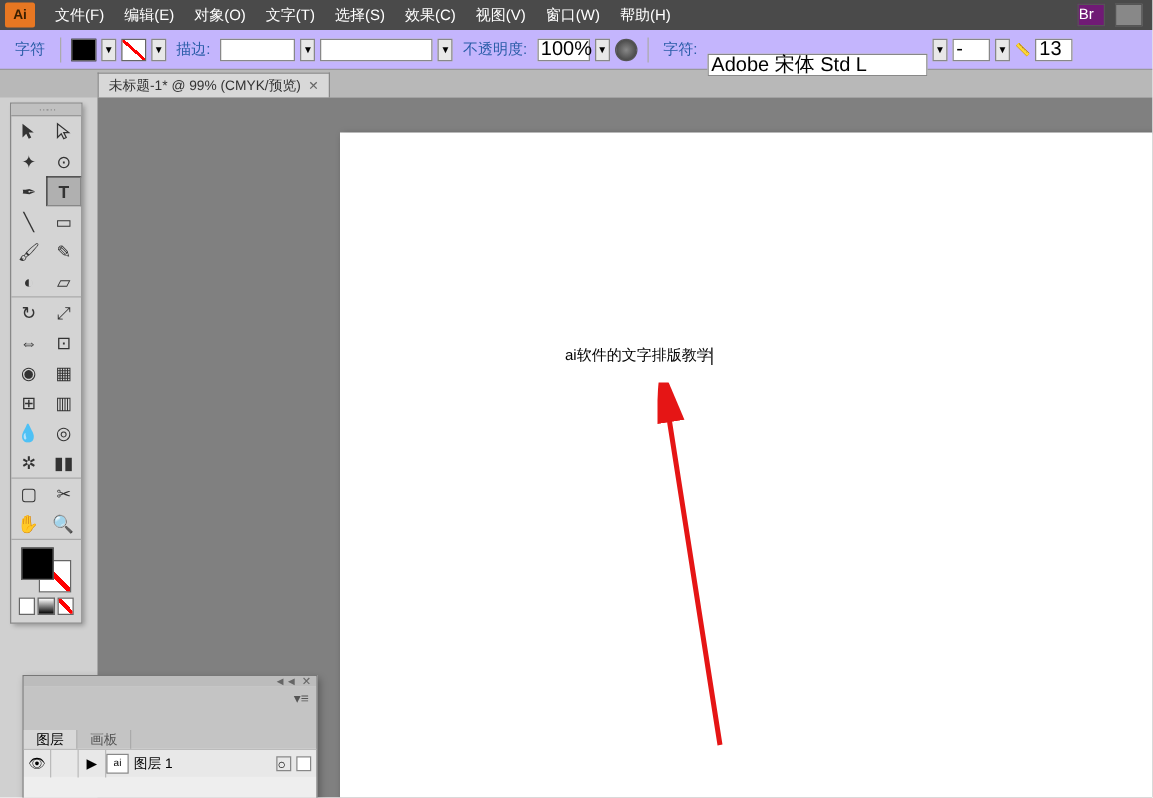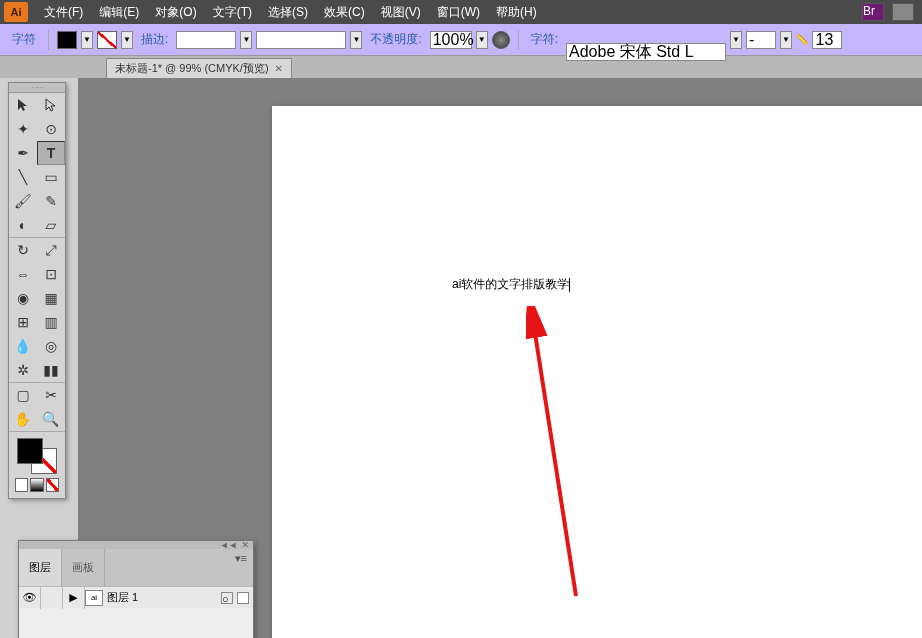--- a/index.html
+++ b/index.html
@@ -17,26 +17,26 @@
 .controlbar { background: #c4b5fd; height: 32px; border-bottom: 1px solid #999; display: flex; align-items: center; padding: 0 8px; font-size: 12px; gap: 4px; }
 .cb-link { color: #2a5da8; padding: 0 4px; }
 .sep { width: 1px; height: 20px; background: #aaa; margin: 0 4px; }
 .swatch { width: 20px; height: 18px; border: 1px solid #666; display: inline-block; }
 .swatch.black { background: #000; }
 .swatch.none { background: #fff; position: relative; }
 .swatch.none::after { content: ''; position: absolute; left: 0; top: 0; right: 0; bottom: 0; background: linear-gradient(to top right, transparent 45%, red 45%, red 55%, transparent 55%); }
 .dd-arrow { width: 12px; height: 18px; border: 1px solid #888; background: #e8e8e8; display: flex; align-items: center; justify-content: center; font-size: 8px; }
 .dd-box { height: 18px; border: 1px solid #888; background: #fff; font-size: 16px; padding: 0 2px; display: flex; align-items: center; }
 .dd-box.wide { min-width: 60px; }
-.font-box { width: 160px; margin-top: 25px; }
+.font-box { width: 176px; margin-top: 25px; }
 .num-box { width: 30px; }
 
 
 .doctab-bar { background: #b8b8b8; height: 22px; display: flex; align-items: flex-end; padding-left: 78px; }
-.doctab { background: #d8d8d8; border: 1px solid #888; border-bottom: none; padding: 2px 8px; font-size: 11px; color: #333; display: flex; align-items: center; gap: 6px; margin-left: 28px; }
+.doctab { background: #d8d8d8; border: 1px solid #888; border-bottom: none; padding: 2px 8px; font-size: 11px; color: #333; display: flex; align-items: center; gap: 6px; }
 .doctab-close { font-size: 10px; color: #666; }
 
 
 .toolpanel { position: absolute; left: 8px; top: 82px; width: 58px; background: #d4d4d4; border: 1px solid #888; box-shadow: 2px 2px 4px rgba(0,0,0,0.3); }
 .tp-grip { height: 10px; background: #c0c0c0; border-bottom: 1px solid #999; display: flex; align-items: center; justify-content: center; }
 .tp-grip::before { content: '⋯⋯'; font-size: 8px; color: #888; letter-spacing: -2px; }
 .tp-grid { display: grid; grid-template-columns: 1fr 1fr; }
 .tool { width: 28px; height: 24px; border: 1px solid transparent; display: flex; align-items: center; justify-content: center; font-size: 14px; color: #333; cursor: default; }
 .tool.sel { background: #b0b0b0; border: 1px inset #888; }
 .tool svg { width: 16px; height: 16px; }
@@ -53,21 +53,21 @@
 .canvas-area { position: absolute; left: 78px; top: 78px; right: 0; bottom: 0; background: #808080; overflow: hidden; }
 .artboard { position: absolute; left: 194px; top: 28px; width: 720px; height: 610px; background: #fff; box-shadow: 2px 2px 6px rgba(0,0,0,0.4); }
 .canvas-text { position: absolute; left: 180px; top: 170px; font-size: 12px; color: #000; font-family: SimSun, serif; }
 .text-cursor { display: inline-block; width: 1px; height: 14px; background: #000; vertical-align: middle; }
 .red-arrow { position: absolute; left: 254px; top: 200px; }
 
 
 .layers-panel { position: absolute; left: 18px; top: 540px; width: 236px; background: #d4d4d4; border: 1px solid #777; box-shadow: 2px 2px 6px rgba(0,0,0,0.3); }
 .lp-top { height: 8px; background: #bcbcbc; display: flex; justify-content: flex-end; padding: 0 4px; color: #666; font-size: 9px; align-items: center; gap: 4px; }
 .lp-tabs { display: flex; background: #c4c4c4; font-size: 11px; }
-.lp-tab { padding: 11px 10px; color: #555; border-right: 1px solid #aaa; }
+.lp-tab { padding: 0 10px; color: #555; border-right: 1px solid #aaa; margin-top: 35px; }
 .lp-tab.active { background: #d8d8d8; color: #000; }
 .lp-tab-menu { margin-left: auto; padding: 3px 6px; color: #555; }
 .lp-row { display: flex; align-items: center; height: 22px; background: #e8e8e8; border-top: 1px solid #bbb; font-size: 11px; }
 .lp-cell { width: 22px; height: 22px; border-right: 1px solid #bbb; display: flex; align-items: center; justify-content: center; font-size: 11px; }
 .lp-thumb { width: 18px; height: 16px; background: #fff; border: 1px solid #888; font-size: 8px; display: flex; align-items: center; justify-content: center; }
 .lp-name { flex: 1; padding-left: 4px; }
 .lp-sel { width: 12px; height: 12px; border: 1px solid #888; margin-right: 4px; }
 .lp-body { height: 48px; background: #eee; }
 </style>
 </head>

